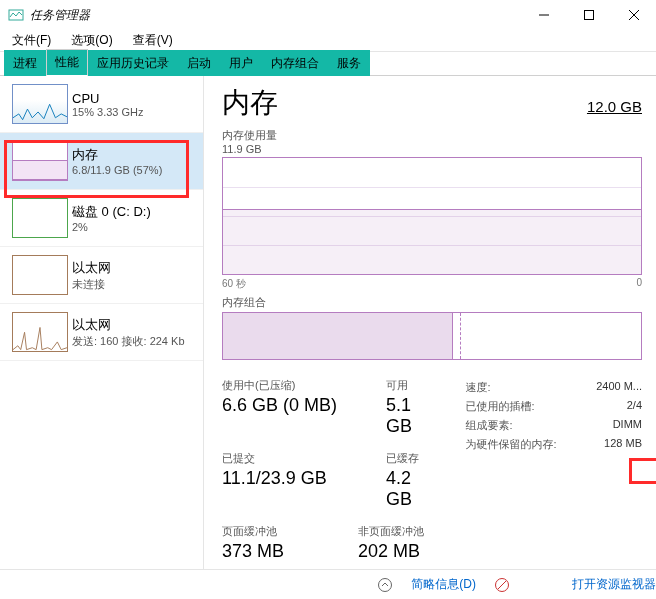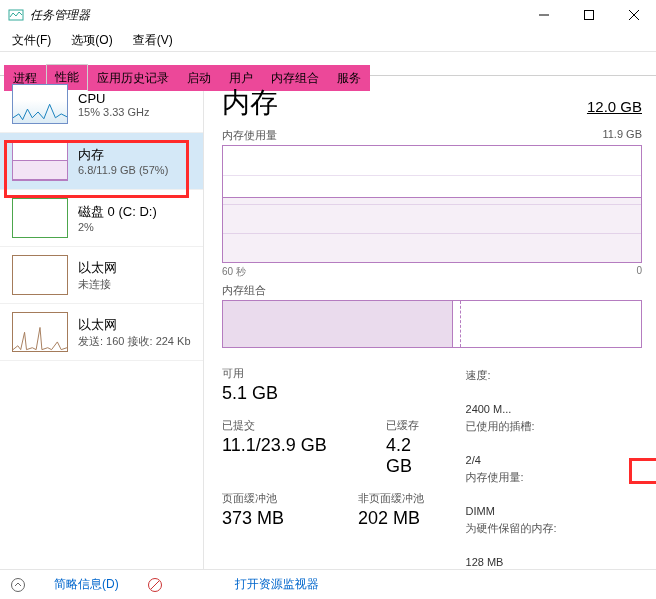--- a/index.html
+++ b/index.html
@@ -9,27 +9,27 @@
 .titlebar .app-icon { width: 16px; height: 16px; margin-right: 6px; display: inline-flex; align-items: center; justify-content: center; }
 .title-text { flex: 1; font-size: 12px; }
 .win-btns { display: flex; }
 .win-btn { width: 45px; height: 30px; display: flex; align-items: center; justify-content: center; font-size: 14px; }
 .win-btn svg { width: 10px; height: 10px; }
 
 .menubar { height: 22px; display: flex; align-items: center; padding-left: 6px; gap: 8px; border-bottom: 1px solid #e5e5e5; }
 .menu-item { padding: 2px 6px; font-size: 12px; }
 
 .tabs { height: 24px; display: flex; align-items: flex-end; border-bottom: 1px solid #d0d0d0; padding-left: 4px; }
-.tab { padding: 4px 8px; border: 1px solid transparent; border-bottom: none; font-size: 12px; position: relative; top: 16px; background: #ec4899; text-align: right; }
+.tab { padding: 4px 8px; border: 1px solid transparent; border-bottom: none; font-size: 12px; position: relative; top: 1px; background: #14b8a6; text-align: right; }
 .tab.active { border-color: #d0d0d0; border-bottom: 1px solid #fff; }
 
 .content { display: flex; height: calc(100% - 30px - 22px - 24px - 30px); }
 
 .sidebar { width: 215px; border-right: 1px solid #e5e5e5; overflow: hidden; }
-.side-item { display: flex; padding: 8px 8px 8px 12px; gap: 10px; border-bottom: 1px solid #f0f0f0; cursor: default; position: relative; }
+.side-item { display: flex; padding: 8px 8px 8px 12px; gap: 4px; border-bottom: 1px solid #f0f0f0; cursor: default; position: relative; }
 .side-item.selected { background: #d4e8f7; }
 .side-thumb { width: 56px; height: 40px; border: 1px solid #7190c8; background: #fff; position: relative; flex-shrink: 0; }
 .side-info { display: flex; flex-direction: column; justify-content: center; }
 .side-title { font-size: 13px; }
 .side-sub { font-size: 11px; color: #555; }
 
 
 .thumb-cpu::after { content: ""; position: absolute; left: 0; right: 0; bottom: 0; height: 60%; background: linear-gradient(to top, rgba(17,125,187,0.15), transparent); }
 .thumb-cpu svg { position: absolute; inset: 0; }
 .thumb-mem { display: flex; flex-direction: column; }
@@ -41,42 +41,42 @@
 
 .highlight-red { position: absolute; border: 3px solid #ff2a2a; pointer-events: none; }
 .hl-sidebar { left: 4px; top: 140px; width: 185px; height: 58px; }
 .hl-speed { left: 425px; top: 382px; width: 216px; height: 26px; }
 
 .main { flex: 1; padding: 8px 14px 0 18px; position: relative; }
 .hdr { display: flex; align-items: baseline; justify-content: space-between; }
 .hdr-title { font-size: 28px; font-weight: 400; }
 .hdr-right { font-size: 15px; text-decoration: underline; }
 
-.chart-label { font-size: 11px; color: #555; margin-top: 6px; display: flex; justify-content: space-between; }
+.chart-label { font-size: 11px; color: #555; margin-top: 6px; display: flex; justify-content: space-between; flex-direction: column; }
 .chart { border: 1px solid #b57cc0; height: 118px; background: #fff; position: relative; margin-top: 2px; }
 .chart .grid-h { position: absolute; left: 0; right: 0; border-top: 1px solid #eadff0; }
 .chart .fill { position: absolute; left: 0; right: 0; bottom: 0; height: 56%; background: rgba(181,124,192,0.12); border-top: 1px solid #b57cc0; }
 .chart-axis { display: flex; justify-content: space-between; font-size: 10px; color: #777; margin-top: 2px; }
 
 .comp-chart { border: 1px solid #b57cc0; height: 48px; margin-top: 2px; display: flex; position: relative; }
 .comp-seg { height: 100%; }
 .comp-seg.used { background: rgba(181,124,192,0.28); border-right: 1px solid #b57cc0; flex: 0 0 55%; }
 .comp-seg.mod { border-right: 1px dashed #b57cc0; flex: 0 0 2%; }
 .comp-seg.avail { flex: 1; }
 
 .stats { display: flex; margin-top: 18px; gap: 28px; }
 .stat-cols { display: flex; flex-direction: column; gap: 14px; }
 .stat-row { display: flex; gap: 26px; }
 .stat-block .lbl { font-size: 11px; color: #555; }
 .stat-block .val { font-size: 18px; margin-top: 2px; }
 .info-grid { font-size: 11px; color: #333; }
-.info-grid .r { display: flex; justify-content: space-between; gap: 20px; padding: 2px 0; flex-direction: column; }
+.info-grid .r { display: flex; justify-content: space-between; gap: 20px; padding: 2px 0; }
 .info-grid .k { color: #555; }
 
-.footer { height: 30px; border-top: 1px solid #e5e5e5; display: flex; align-items: center; padding-left: 10px; gap: 28px; font-size: 12px; }
+.footer { height: 30px; border-top: 1px solid #e5e5e5; display: flex; align-items: center; padding-left: 10px; gap: 18px; font-size: 12px; justify-content: flex-end; }
 .footer .ico { width: 16px; height: 16px; display: inline-flex; align-items: center; justify-content: center; }
 .footer a { color: #0066cc; text-decoration: none; }
 .footer .link2 { color: #0066cc; margin-left: 44px; }
 </style>
 </head>
 <body>
 
 <div class="titlebar">
   <span class="app-icon">
     <svg viewBox="0 0 16 16">
@@ -197,20 +197,24 @@
     </div>
     <div class="comp-chart">
       <div class="comp-seg used"></div>
       <div class="comp-seg mod"></div>
       <div class="comp-seg avail"></div>
     </div>
 
     <div class="stats">
       <div class="stat-cols">
         <div class="stat-row">
+          <div class="stat-block" style="width:150px">
+            <div class="lbl">使用中(已压缩)</div>
+            <div class="val">6.6 GB (0 MB)</div>
+          </div>
           <div class="stat-block">
             <div class="lbl">可用</div>
             <div class="val">5.1 GB</div>
           </div>
         </div>
         <div class="stat-row">
           <div class="stat-block" style="width:150px">
             <div class="lbl">已提交</div>
             <div class="val">11.1/23.9 GB</div>
           </div>
@@ -233,21 +237,21 @@
       <div class="info-grid" style="width:190px">
         <div class="r">
             <span class="k">速度:</span>
             <span>2400 M...</span>
           </div>
         <div class="r">
             <span class="k">已使用的插槽:</span>
             <span>2/4</span>
           </div>
         <div class="r">
-            <span class="k">内存使用量:</span>
+            <span class="k">组成要素:</span>
             <span>DIMM</span>
           </div>
         <div class="r">
             <span class="k">为硬件保留的内存:</span>
             <span>128 MB</span>
           </div>
       </div>
     </div>
 
     <div class="highlight-red hl-speed"></div>

